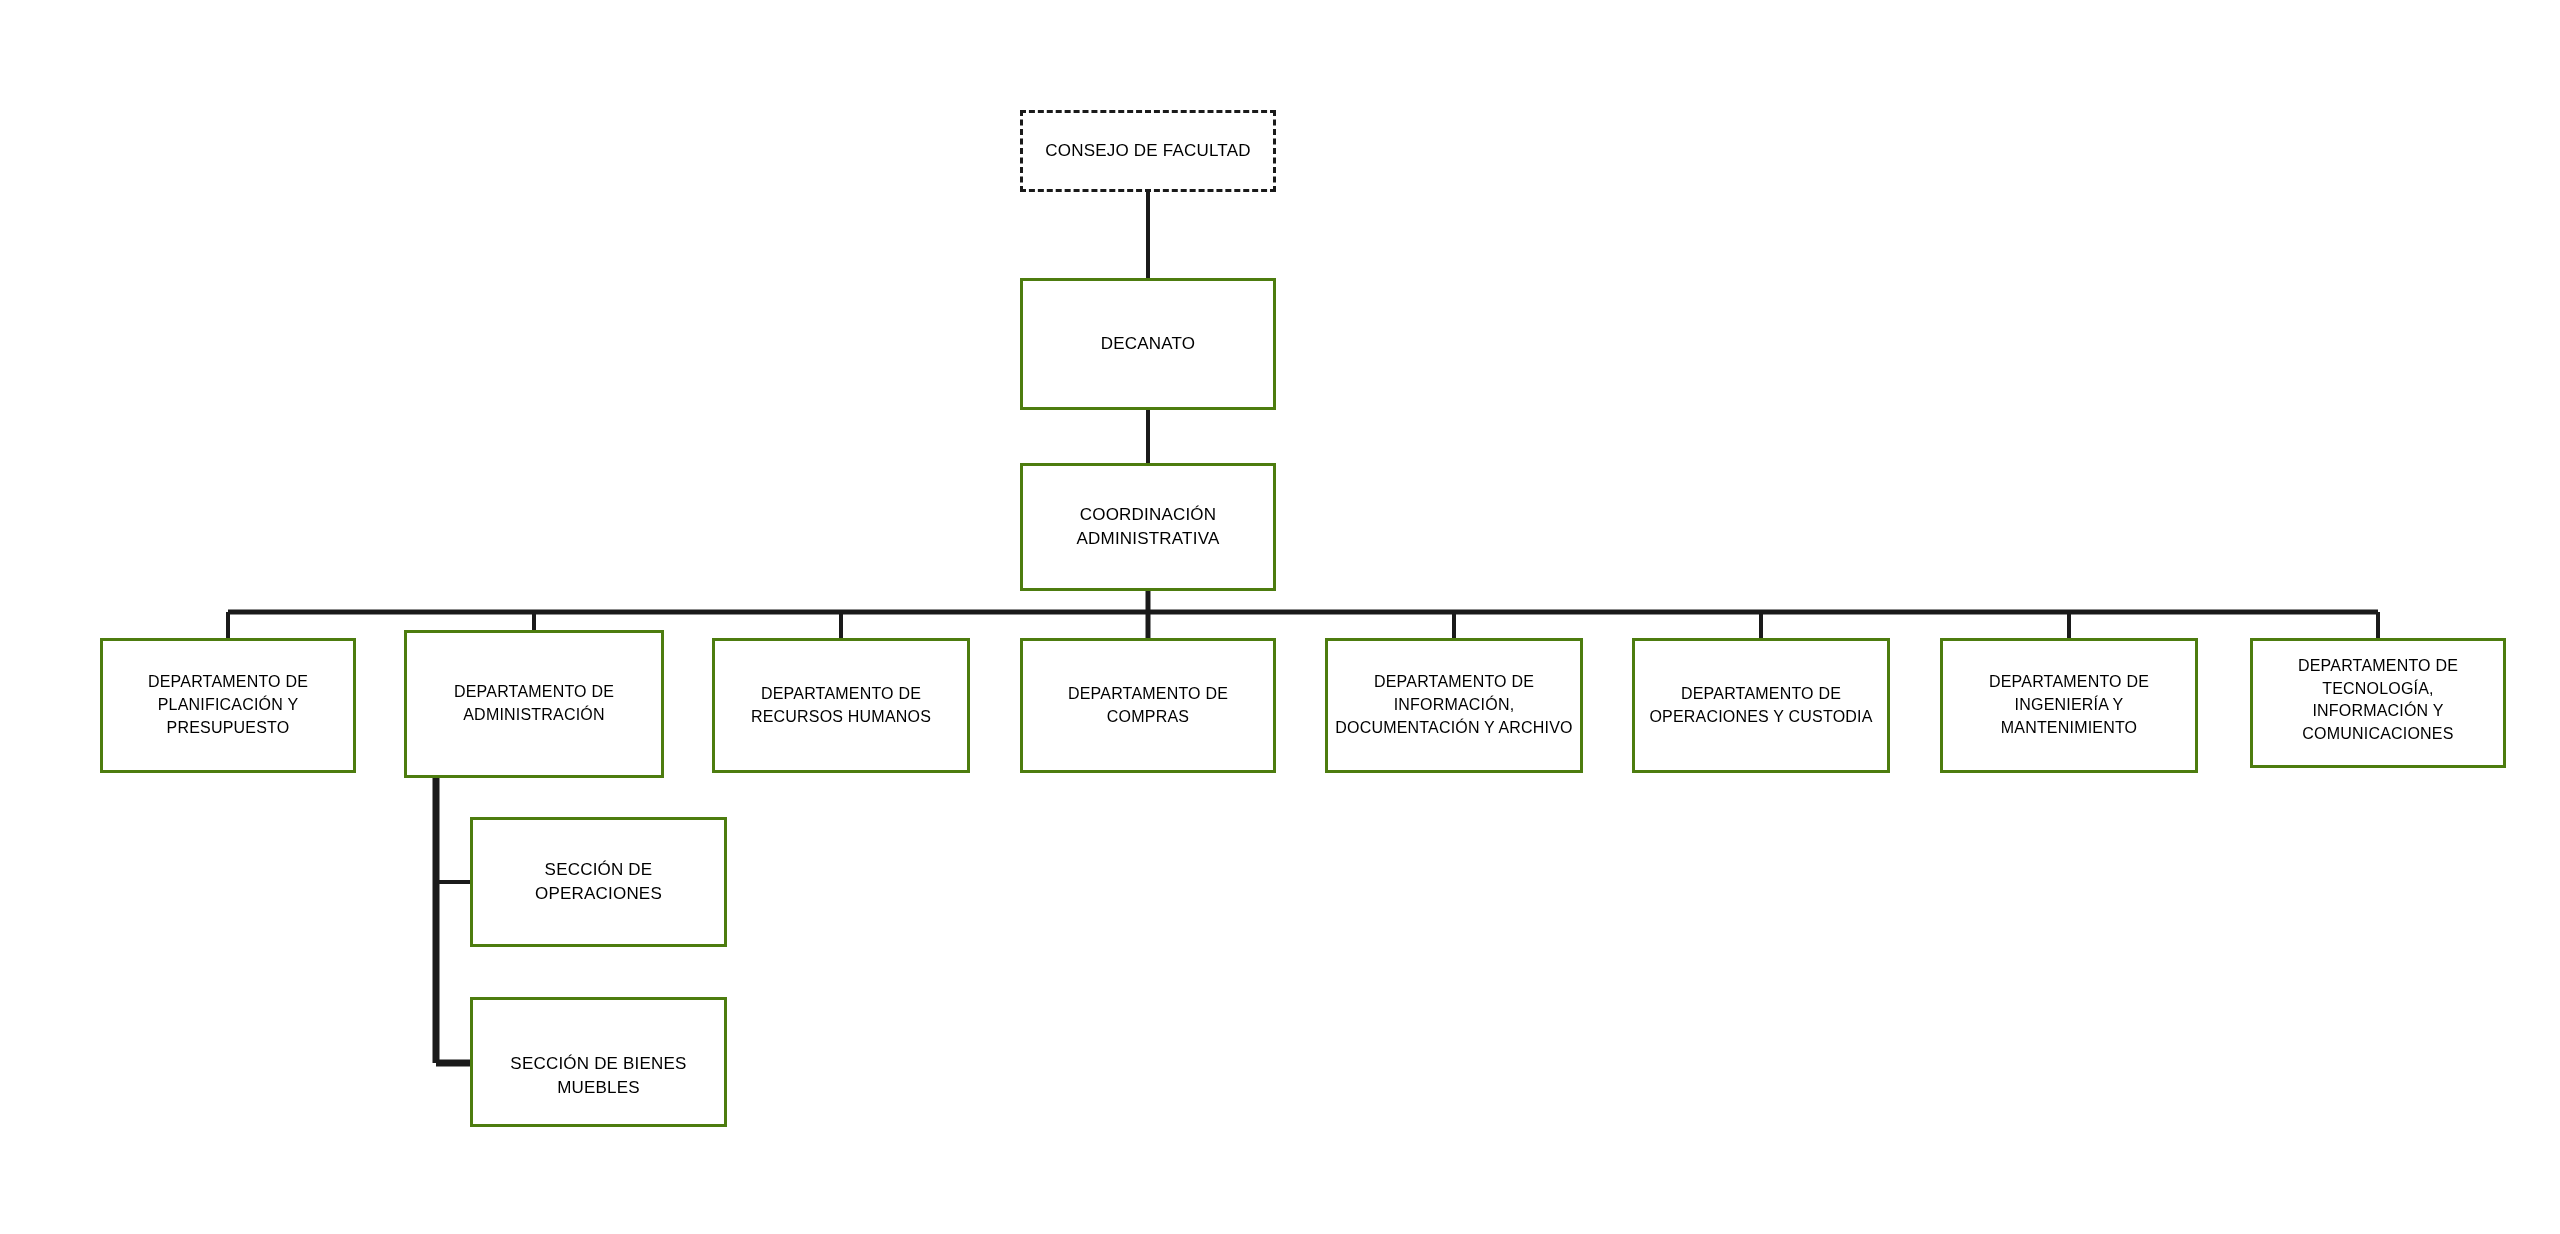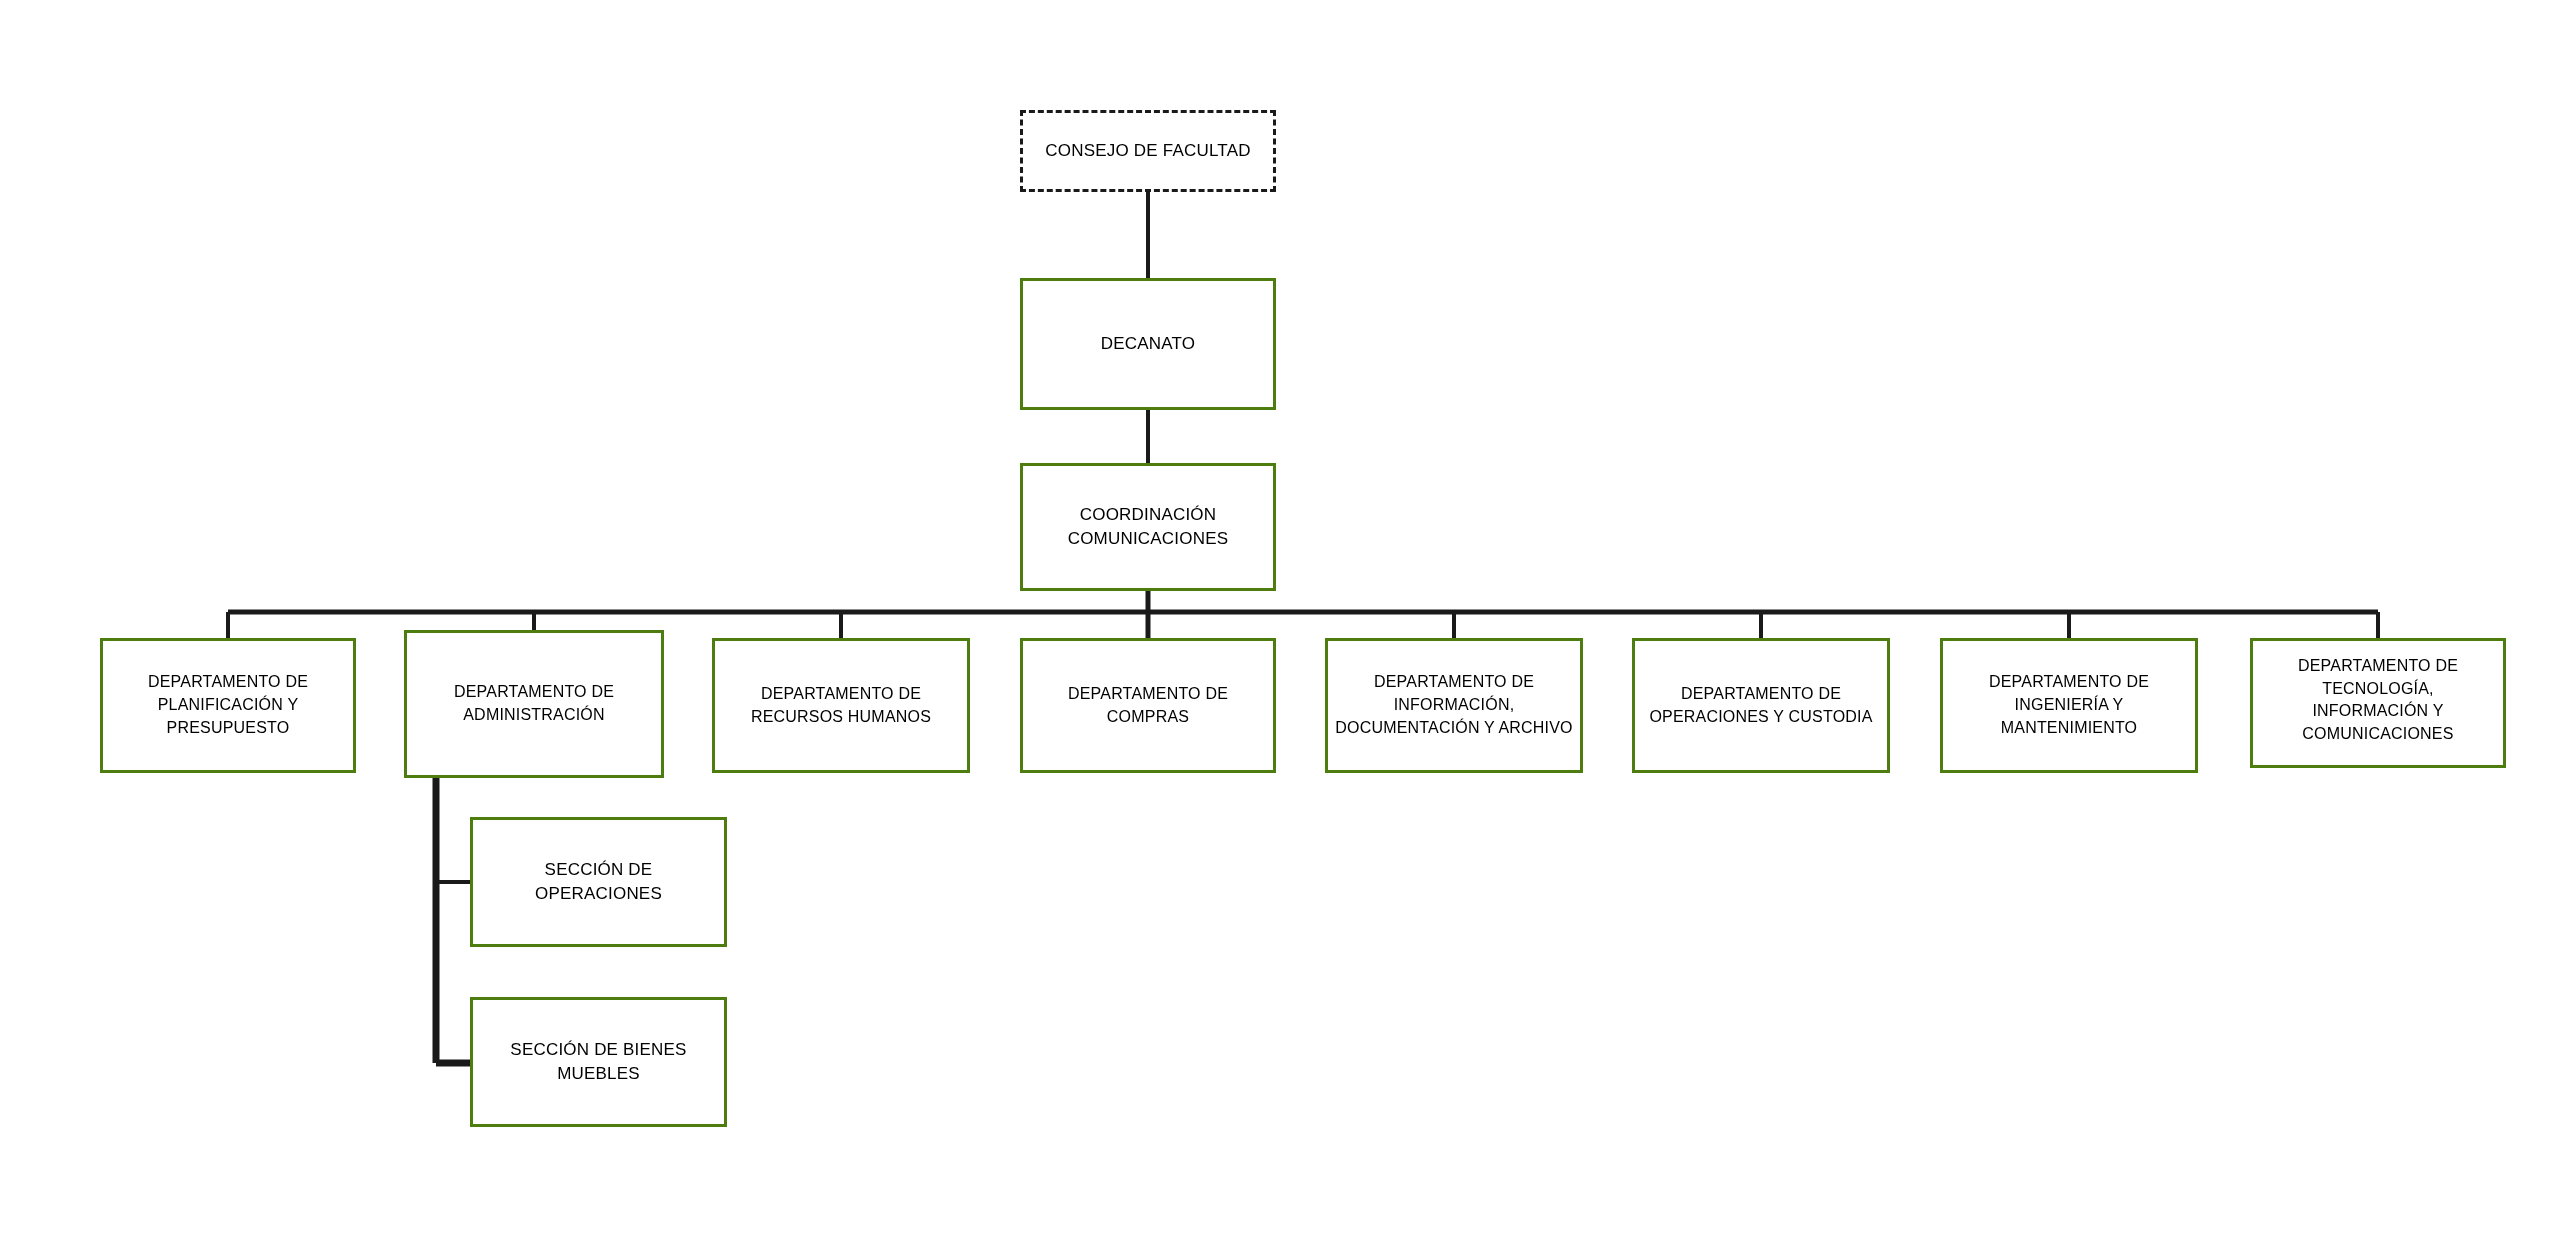--- a/index.html
+++ b/index.html
@@ -53,21 +53,21 @@
   .align-top {
     align-items: flex-start;
   }
   .align-bottomish {
     align-items: flex-end;
   }
   .pad-top {
     padding-top: 14px;
   }
   .pad-bottom {
-    padding-bottom: 38px;
+    padding-bottom: 24px;
   }
 </style>
 </head>
 <body>
 
 <div id="canvas">
 
   <svg id="org-svg" viewBox="0 0 2560 1234" xmlns="http://www.w3.org/2000/svg">
     <g stroke="#1a1a1a" fill="none" stroke-linecap="butt">
 
@@ -97,21 +97,21 @@
   <div class="node node-dashed" style="left:1020px; top:110px; width:256px; height:82px; font-size:17px;">
     <span class="label">CONSEJO DE FACULTAD</span>
   </div>
 
   <div class="node node-solid" style="left:1020px; top:278px; width:256px; height:132px; font-size:17px;">
     <span class="label">DECANATO</span>
   </div>
 
   <div class="node node-solid" style="left:1020px; top:463px; width:256px; height:128px; font-size:17px;">
     <span class="label">COORDINACIÓN
-COMUNICACIONES</span>
+ADMINISTRATIVA</span>
   </div>
 
   <div class="node node-solid" style="left:100px; top:638px; width:256px; height:135px; font-size:16px;">
     <span class="label">DEPARTAMENTO DE
 PLANIFICACIÓN Y
 PRESUPUESTO</span>
   </div>
 
   <div class="node node-solid" style="left:404px; top:630px; width:260px; height:148px; font-size:16px;">
     <span class="label">DEPARTAMENTO DE

